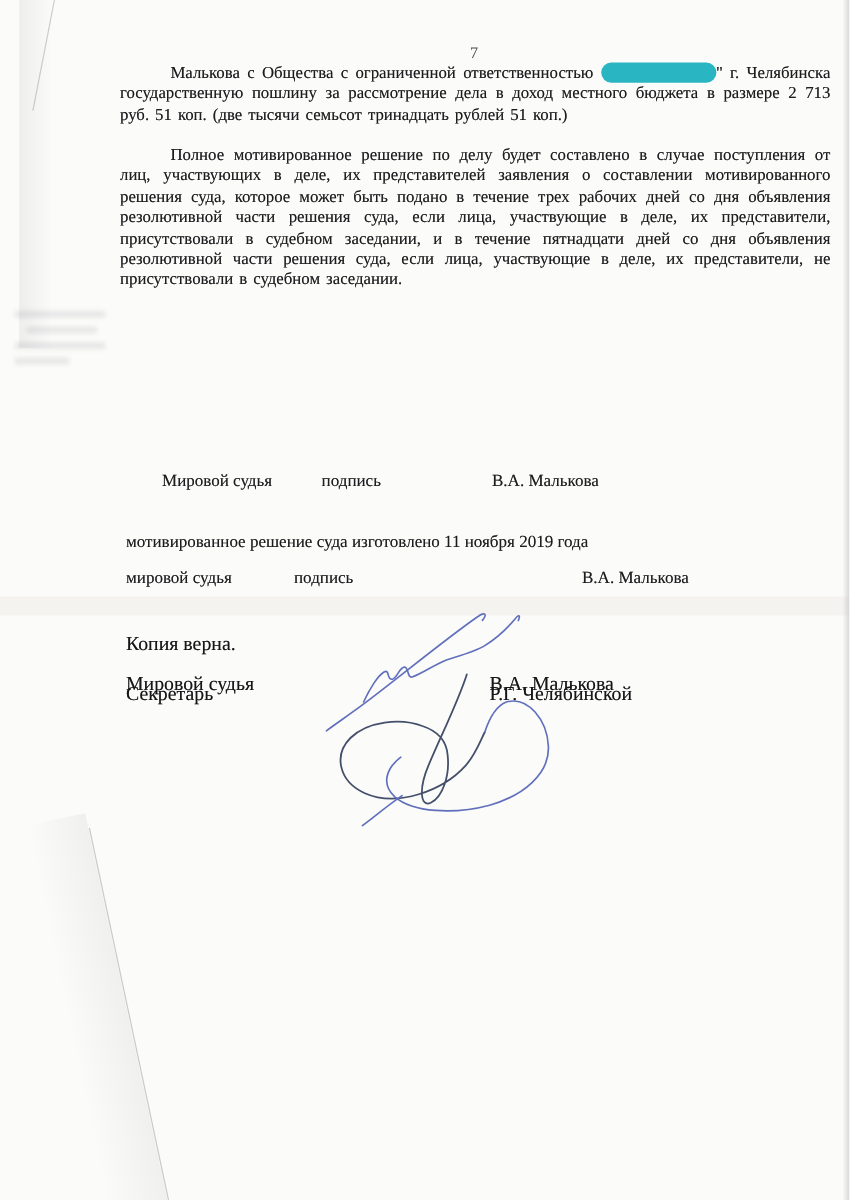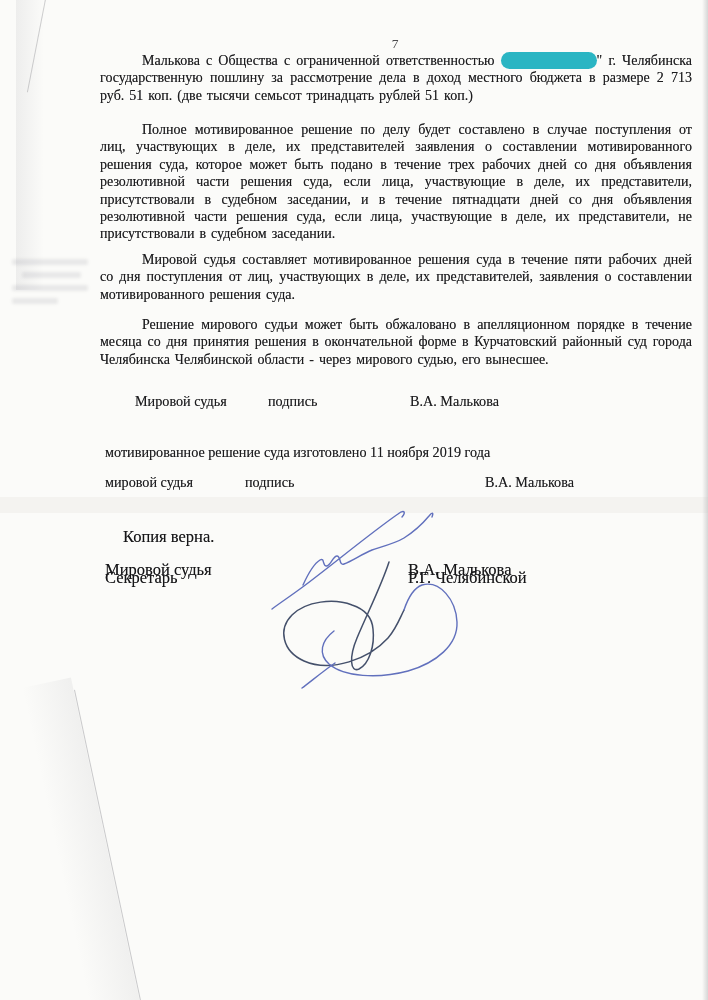--- a/index.html
+++ b/index.html
@@ -40,21 +40,21 @@
   .redaction{display:inline-block;width:96px;height:17px;background:#2ab5c3;
     border-radius:9px;vertical-align:-4px;}
   .sigrow{position:absolute;left:0;top:0;width:676px;height:20px;
     font-size:14.2px;text-shadow:0 0 0.4px rgba(20,20,25,0.5);}
   .sigrow span{position:absolute;white-space:nowrap;}
   .row1{top:393px;} .dated{top:444px;} .row2{top:474px;}
   .r1-role{left:135px;} .r1-note{left:268px;} .r1-name{left:410px;}
   .dated-text{left:105px;}
   .r2-role{left:105px;} .r2-note{left:245px;} .r2-name{left:485px;}
   .cert{font-size:16.5px;color:#161618;text-shadow:0 0 0.4px rgba(20,20,25,0.5);}
-  .copy{top:527px;margin-left:18px;} .judge{top:560px;} .secretary{top:568px;}
+  .copy{top:527px;} .judge{top:560px;} .secretary{top:568px;}
   .c-label{left:105px;} .c-name{left:408px;}
   .sig-svg{position:absolute;left:255px;top:498px;width:215px;height:200px;}
 </style>
 </head>
 <body>
 
 <div class="page">
 
   <div class="shade-left"></div>
   <div class="crease-top"></div>
@@ -67,22 +67,20 @@
       <span></span>
       <span></span>
       <span></span>
   </div>
 
   <div class="pageno">7</div>
 
   <p class="para p1"><span>Малькова с Общества с ограниченной ответственностью </span><span class="redaction"></span><span>" г. Челябинска государственную пошлину за рассмотрение дела в доход местного бюджета в размере 2 713 руб. 51 коп. (две тысячи семьсот тринадцать рублей 51 коп.)</span></p>
 
   <p class="para p2">Полное мотивированное решение по делу будет составлено в случае поступления от лиц, участвующих в деле, их представителей заявления о составлении мотивированного решения суда, которое может быть подано в течение трех рабочих дней со дня объявления резолютивной части решения суда, если лица, участвующие в деле, их представители, присутствовали в судебном заседании, и в течение пятнадцати дней со дня объявления резолютивной части решения суда, если лица, участвующие в деле, их представители, не присутствовали в судебном заседании.</p>
-  <p class="para p3">Мировой судья составляет мотивированное решения суда в течение пяти рабочих дней со дня поступления от лиц, участвующих в деле, их представителей, заявления о составлении мотивированного решения суда.</p>
-  <p class="para p4">Решение мирового судьи может быть обжаловано в апелляционном порядке в течение месяца со дня принятия решения в окончательной форме в Курчатовский районный суд города Челябинска Челябинской области - через мирового судью, его вынесшее.</p>
 
   <div class="sigrow row1">
     <span class="r1-role">Мировой судья</span>
     <span class="r1-note">подпись</span>
     <span class="r1-name">В.А. Малькова</span>
   </div>
 
   <div class="sigrow dated">
     <span class="dated-text">мотивированное решение суда изготовлено 11 ноября 2019 года</span>
   </div>

